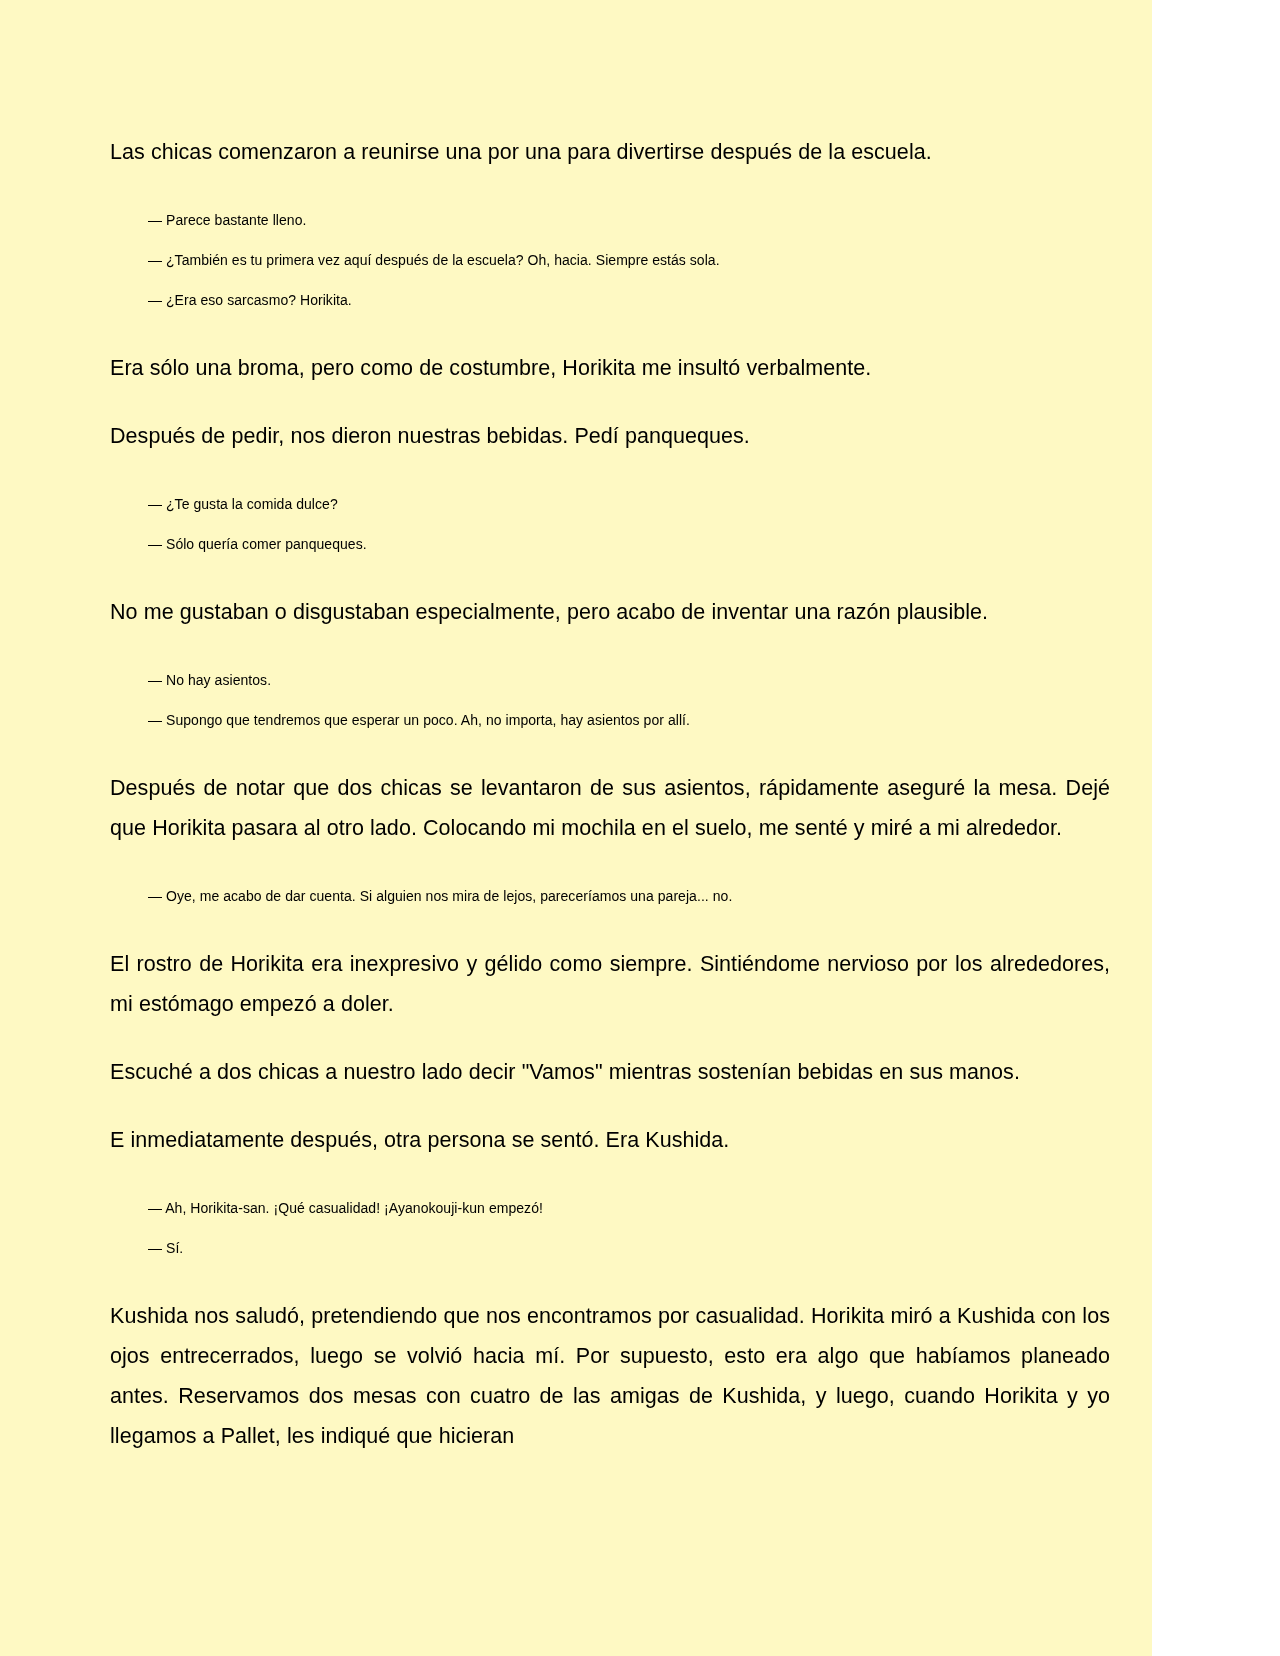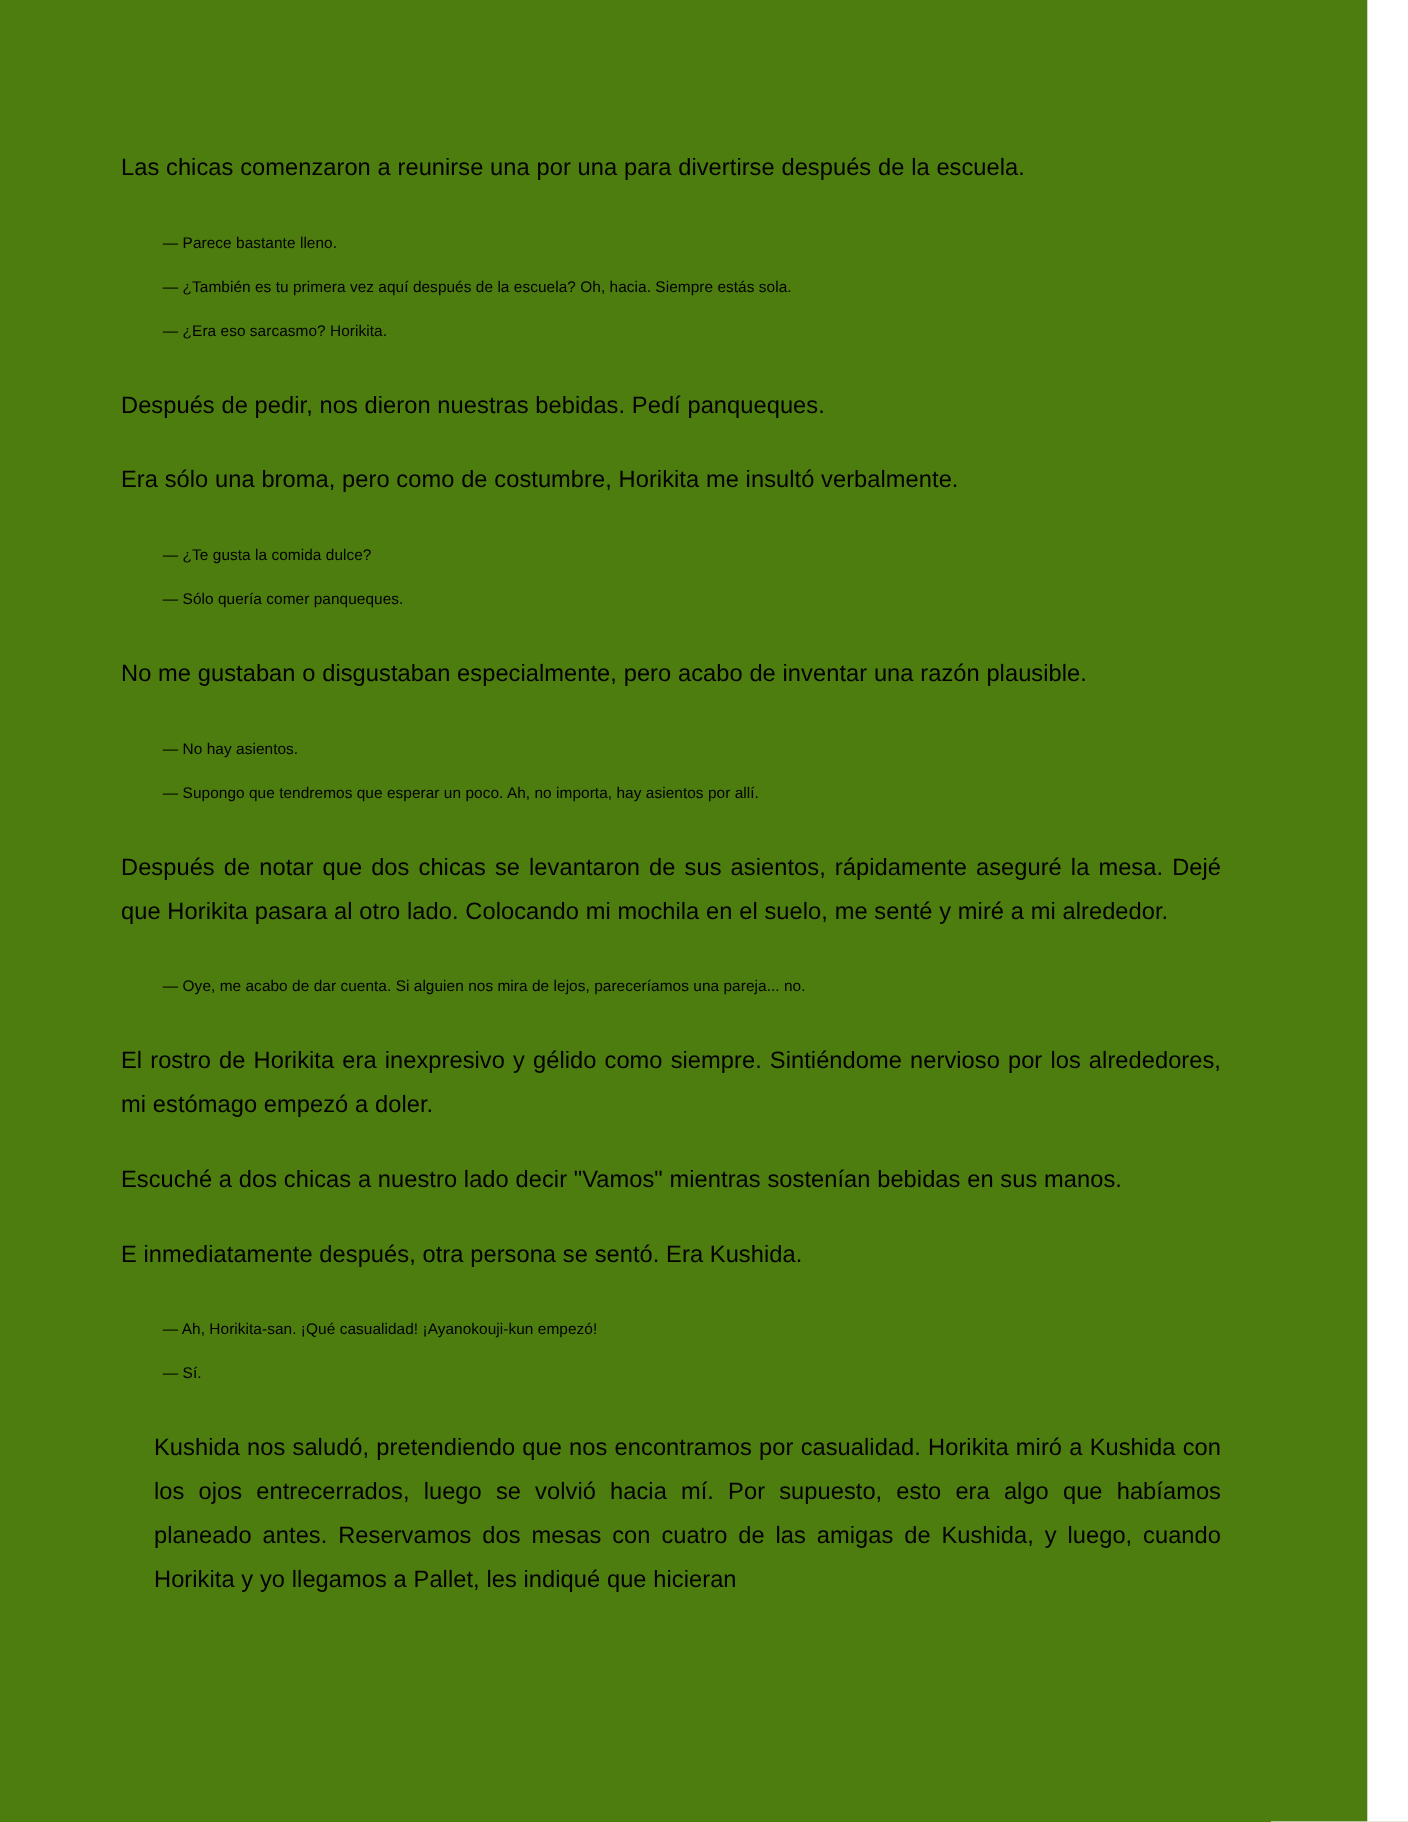--- a/index.html
+++ b/index.html
@@ -11,43 +11,42 @@
   body {
     width: 1280px;
     height: 1656px;
     font-family: "Liberation Sans", "DejaVu Sans", sans-serif;
     color: #000000;
     -webkit-font-smoothing: antialiased;
   }
 
   #page {
     box-sizing: border-box;
-    width: 1243px;
+    width: 1152px;
     height: 1656px;
     padding: 132px 110px 0 110px;
-    background: #4d7c0f;
+    background: #fef9c3;
   }
 
   .content {
     width: 1000px;
   }
 
   
   .para {
     font-size: 21.5px;
     line-height: 40px;
     text-align: justify;
     text-justify: inter-word;
     margin: 0 0 28px 0;
     letter-spacing: 0.05px;
     word-spacing: 0.1px;
   }
   .para:last-child {
     margin-bottom: 0;
-    margin-left: 30px;
   }
 
   
   .dialogue {
     margin: 0 0 28px 0;
     padding-left: 38px;
   }
 
   
   .dline {
@@ -68,23 +67,23 @@
   <div class="content">
 
     <p class="para">Las chicas comenzaron a reunirse una por una para divertirse después de la escuela.</p>
 
     <div class="dialogue">
       <p class="dline">— Parece bastante lleno.</p>
       <p class="dline">— ¿También es tu primera vez aquí después de la escuela? Oh, hacia. Siempre estás sola.</p>
       <p class="dline">— ¿Era eso sarcasmo? Horikita.</p>
     </div>
 
+    <p class="para">Era sólo una broma, pero como de costumbre, Horikita me insultó verbalmente.</p>
+
     <p class="para">Después de pedir, nos dieron nuestras bebidas. Pedí panqueques.</p>
-
-    <p class="para">Era sólo una broma, pero como de costumbre, Horikita me insultó verbalmente.</p>
 
     <div class="dialogue">
       <p class="dline">— ¿Te gusta la comida dulce?</p>
       <p class="dline">— Sólo quería comer panqueques.</p>
     </div>
 
     <p class="para">No me gustaban o disgustaban especialmente, pero acabo de inventar una razón plausible.</p>
 
     <div class="dialogue">
       <p class="dline">— No hay asientos.</p>

